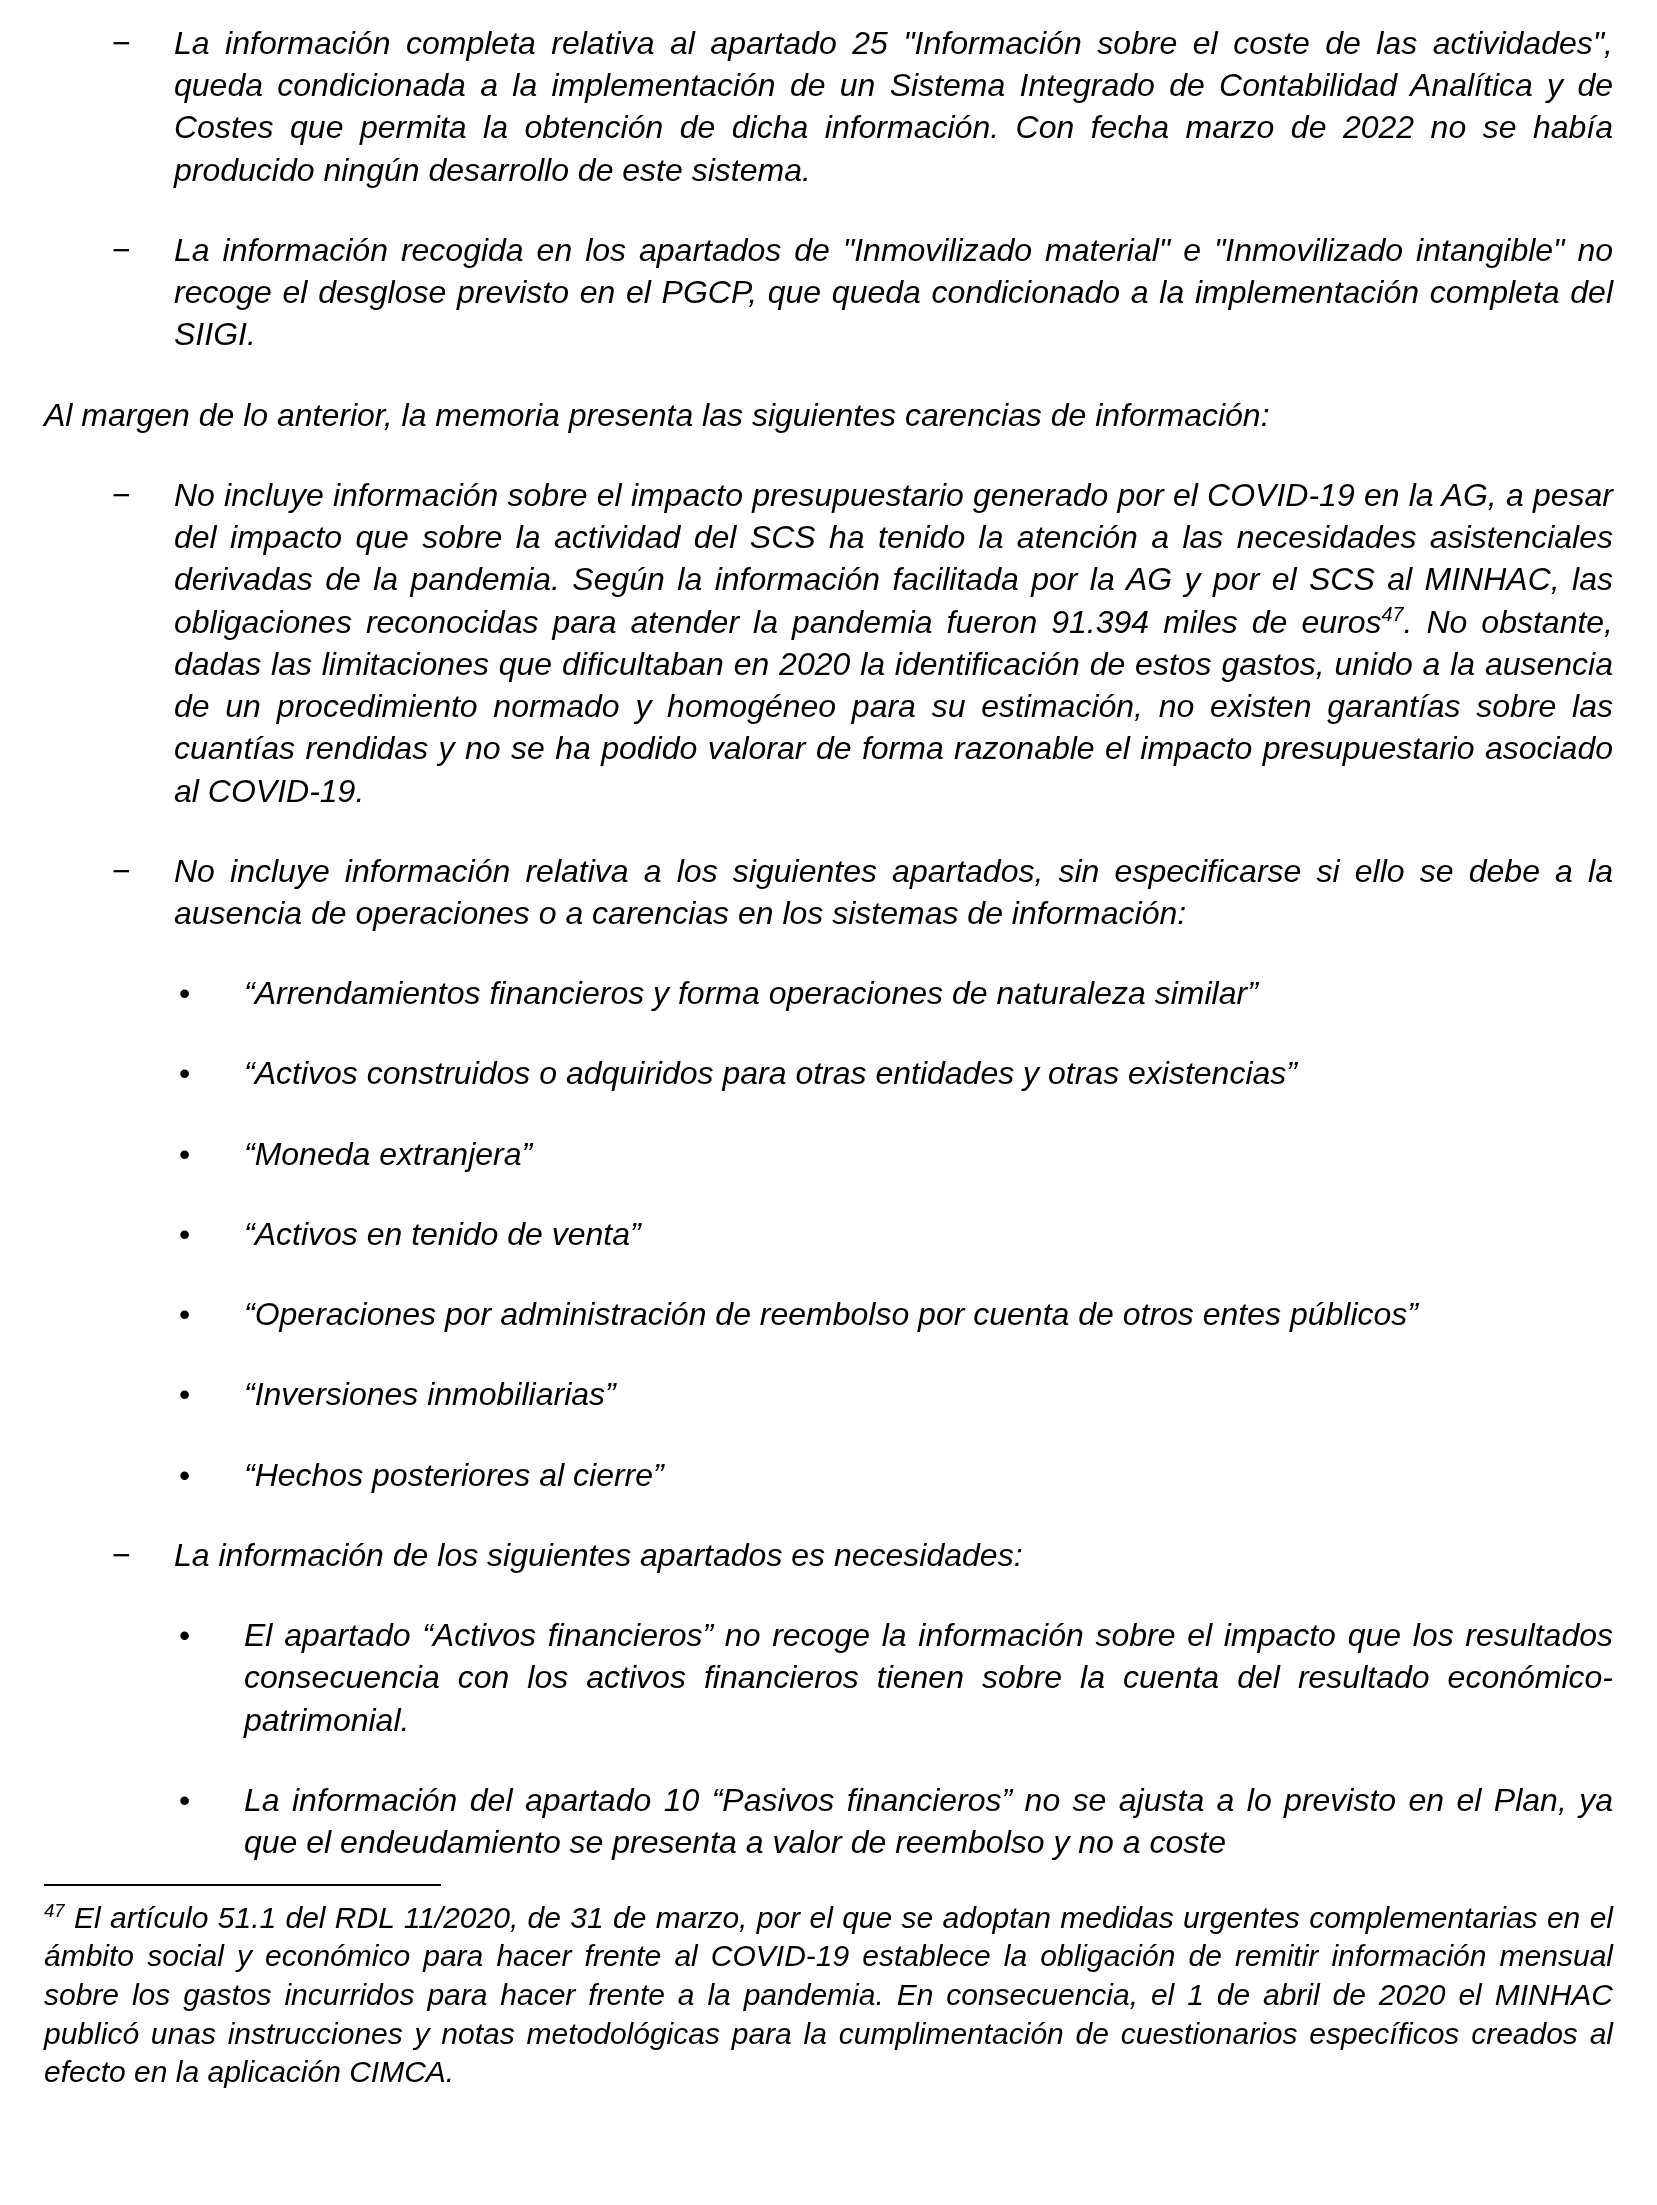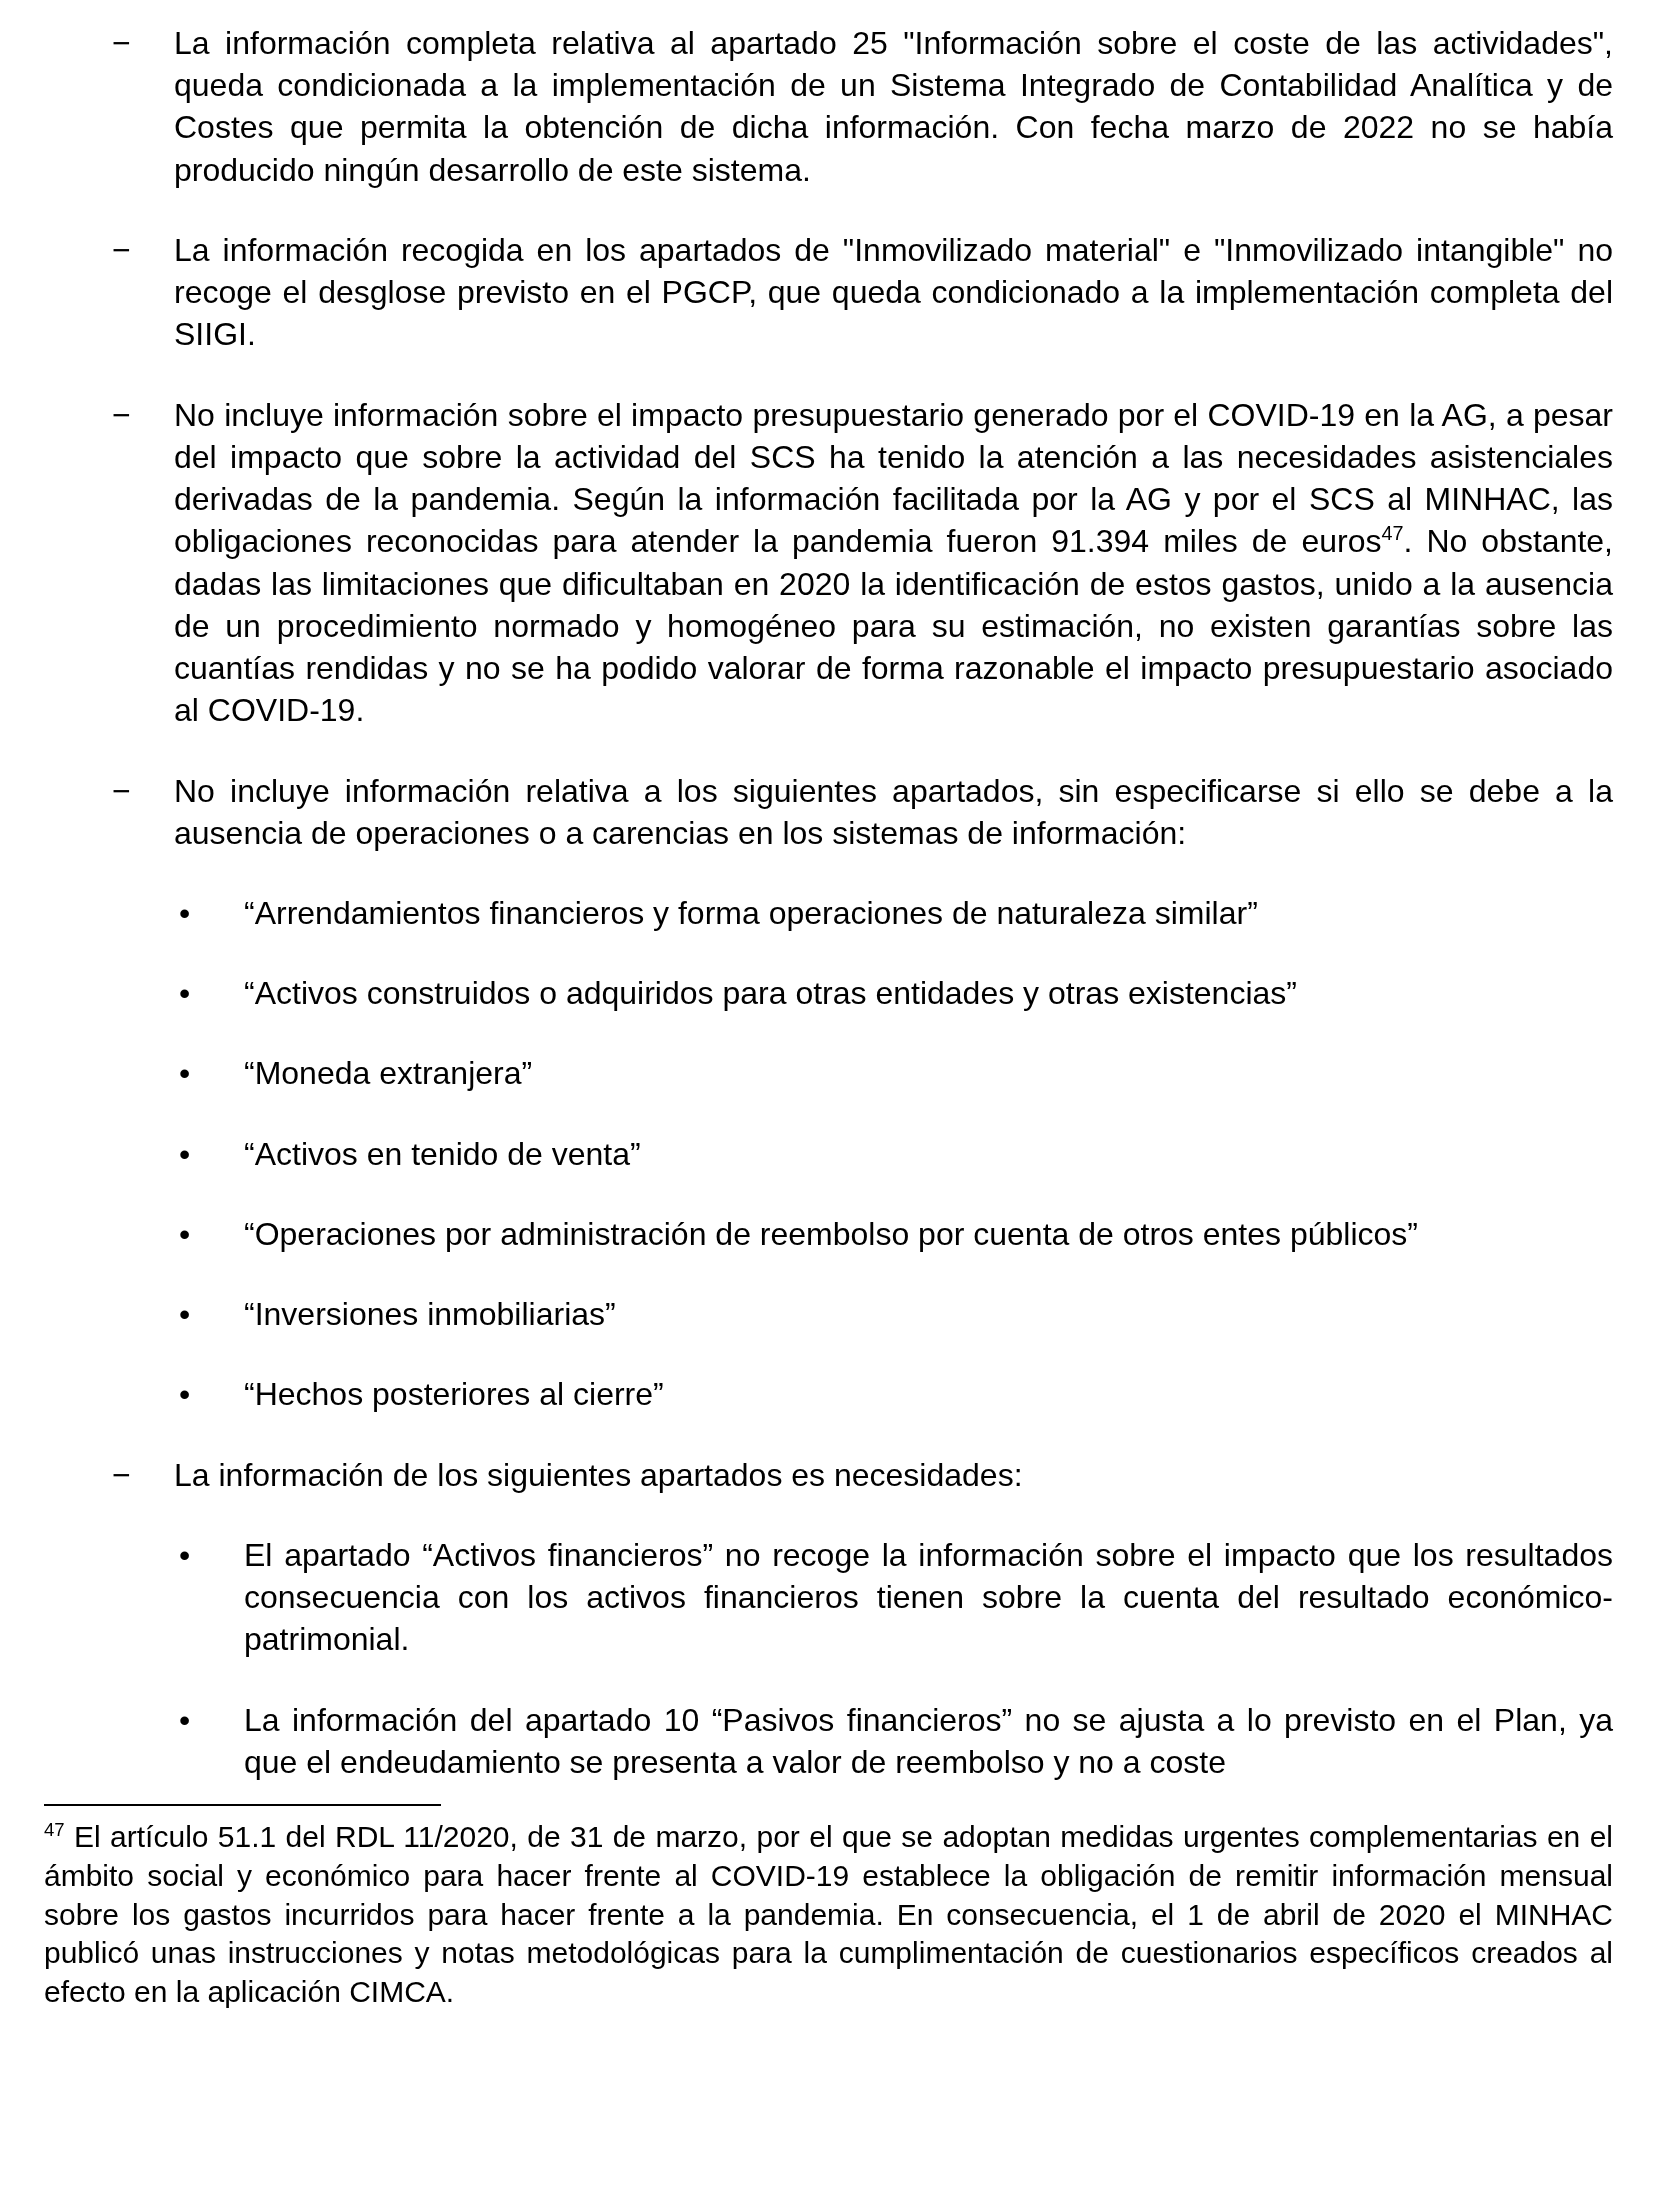--- a/index.html
+++ b/index.html
@@ -9,21 +9,21 @@
   .page {
     width: 1658px;
     height: 2205px;
     overflow: hidden;
     background: #ffffff;
     padding: 22px 45px 16px 44px;
     font-size: 32px;
     line-height: 1.32;
   }
 
-  .justify { text-align: justify; }
+  .justify { text-align: justify; font-style: italic; }
 
   
   .dash-item {
     position: relative;
     margin-left: 68px;
     padding-left: 62px;
     margin-bottom: 38px;
   }
   .dash-item > .marker {
     position: absolute;
@@ -74,20 +74,21 @@
   <div class="dash-item">
     <span class="marker">−</span>
     <div class="justify">La información completa relativa al apartado 25 "Información sobre el coste de las actividades", queda condicionada a la implementación de un Sistema Integrado de Contabilidad Analítica y de Costes que permita la obtención de dicha información. Con fecha marzo de 2022 no se había producido ningún desarrollo de este sistema.</div>
   </div>
 
   <div class="dash-item">
     <span class="marker">−</span>
     <div class="justify">La información recogida en los apartados de "Inmovilizado material" e "Inmovilizado intangible" no recoge el desglose previsto en el PGCP, que queda condicionado a la implementación completa del SIIGI.</div>
   </div>
 
+  <p class="intro justify">Al margen de lo anterior, la memoria presenta las siguientes carencias de información:</p>
 
   <div class="dash-item">
     <span class="marker">−</span>
     <div class="justify"><span>No incluye información sobre el impacto presupuestario generado por el COVID-19 en la AG, a pesar del impacto que sobre la actividad del SCS ha tenido la atención a las necesidades asistenciales derivadas de la pandemia. Según la información facilitada por la AG y por el SCS al MINHAC, las obligaciones reconocidas para atender la pandemia fueron 91.394 miles de euros</span><span class="supref">47</span><span>. No obstante, dadas las limitaciones que dificultaban en 2020 la identificación de estos gastos, unido a la ausencia de un procedimiento normado y homogéneo para su estimación, no existen garantías sobre las cuantías rendidas y no se ha podido valorar de forma razonable el impacto presupuestario asociado al COVID-19.</span></div>
   </div>
 
   <div class="dash-item">
     <span class="marker">−</span>
     <div class="justify">No incluye información relativa a los siguientes apartados, sin especificarse si ello se debe a la ausencia de operaciones o a carencias en los sistemas de información:</div>
   </div>

